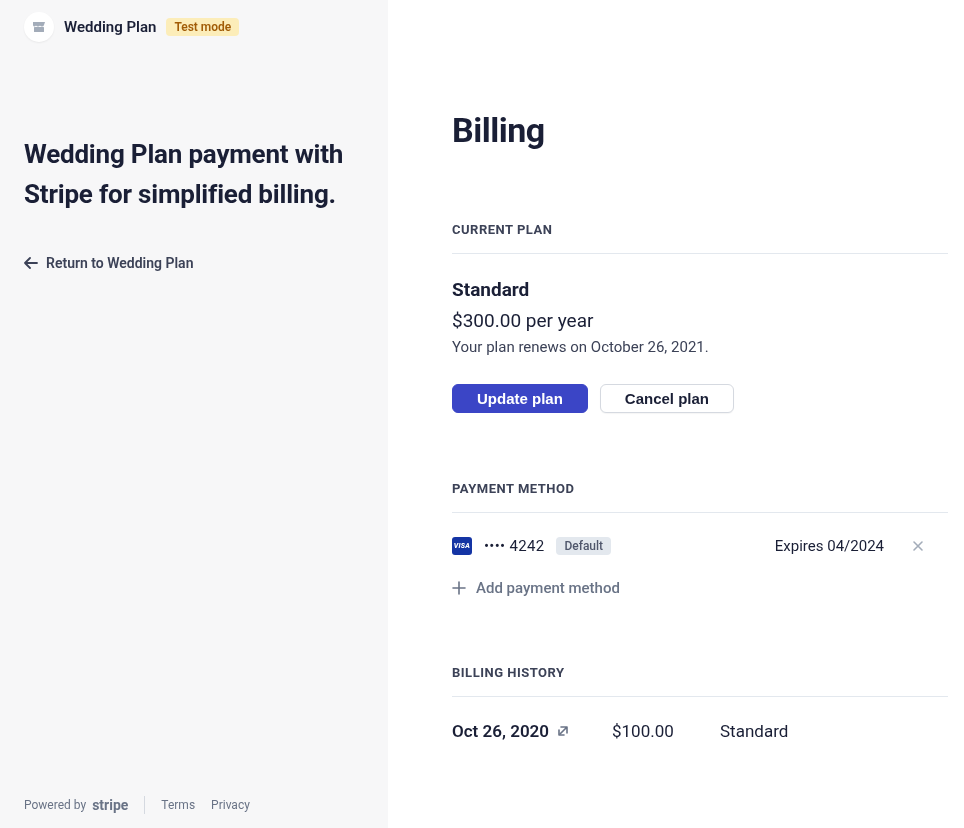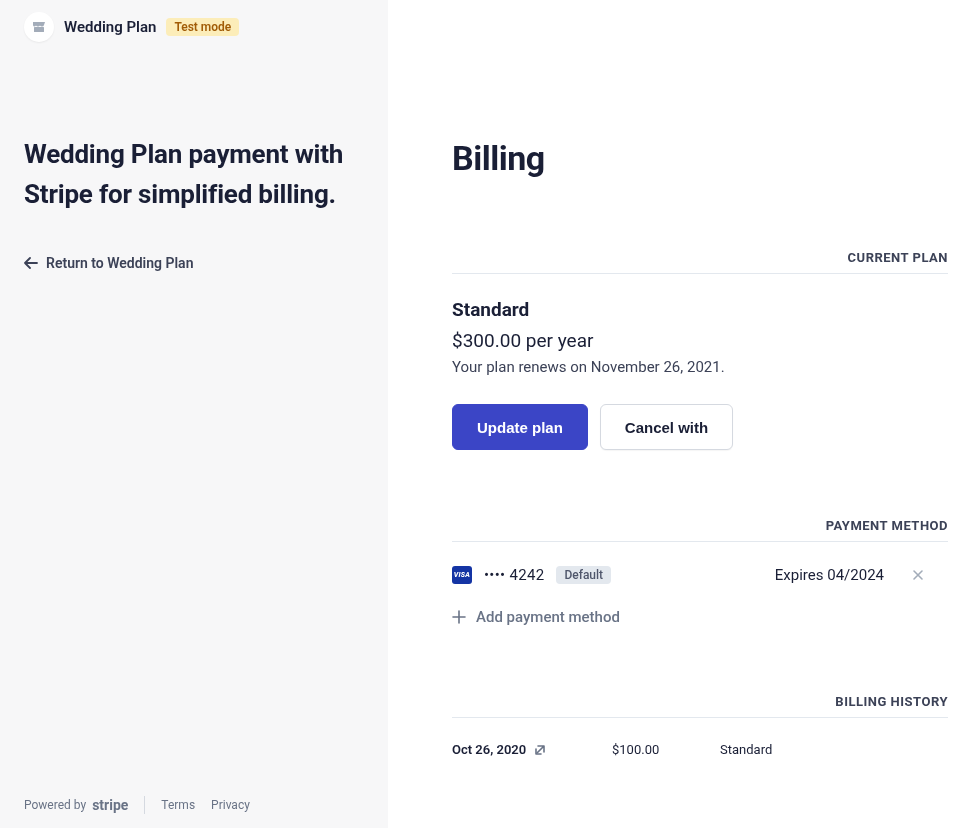--- a/index.html
+++ b/index.html
@@ -94,43 +94,41 @@
       background: #d5d9e0;
     }
     .footer a {
       color: #697386;
       text-decoration: none;
       cursor: pointer;
     }
     .main {
       flex: 1;
       padding: 110px 16px 0 64px;
-      margin-top: 28px;
     }
     .page-title {
       font-size: 34px;
       font-weight: 700;
       color: #1a1f36;
       letter-spacing: -0.5px;
     }
     .section {
       margin-top: 72px;
     }
     .section + .section {
       margin-top: 68px;
     }
     .section-header {
       font-size: 13px;
       font-weight: 700;
       letter-spacing: 0.5px;
       color: #3c4257;
       text-transform: uppercase;
-      padding-bottom: 8px;
+      padding-bottom: 16px;
       border-bottom: 1px solid #e3e8ee;
-      text-align: right;
     }
     .plan-name {
       margin-top: 24px;
       font-size: 19px;
       font-weight: 700;
       color: #1a1f36;
     }
     .plan-price {
       margin-top: 8px;
       font-size: 19px;
@@ -141,21 +139,21 @@
       margin-top: 6px;
       font-size: 15px;
       color: #3c4257;
     }
     .plan-actions {
       margin-top: 28px;
       display: flex;
       gap: 12px;
     }
     .btn {
-      height: 46px;
+      height: 29px;
       padding: 0 24px;
       border-radius: 6px;
       font-size: 15px;
       font-weight: 600;
       cursor: pointer;
       display: inline-flex;
       align-items: center;
       justify-content: center;
       border: 1px solid transparent;
     }
@@ -224,21 +222,21 @@
       gap: 10px;
       color: #697386;
       font-size: 15px;
       font-weight: 500;
       cursor: pointer;
     }
     .history-row {
       margin-top: 24px;
       display: flex;
       align-items: center;
-      font-size: 13px;
+      font-size: 17px;
       color: #1a1f36;
     }
     .history-date {
       display: flex;
       align-items: center;
       gap: 8px;
       width: 160px;
       font-weight: 600;
     }
     .history-amount {
@@ -283,24 +281,24 @@
   </div>
 </aside>
 
 <main class="main">
   <h1 class="page-title">Billing</h1>
 
   <section class="section">
     <div class="section-header">CURRENT PLAN</div>
     <div class="plan-name">Standard</div>
     <div class="plan-price">$300.00 per year</div>
-    <div class="plan-renew">Your plan renews on November 26, 2021.</div>
+    <div class="plan-renew">Your plan renews on October 26, 2021.</div>
     <div class="plan-actions">
       <button class="btn btn-primary">Update plan</button>
-      <button class="btn btn-secondary">Cancel with</button>
+      <button class="btn btn-secondary">Cancel plan</button>
     </div>
   </section>
 
   <section class="section">
     <div class="section-header">PAYMENT METHOD</div>
     <div class="pm-row">
       <div class="card-brand">VISA</div>
       <span class="card-num">•••• 4242</span>
       <span class="badge-default">Default</span>
       <span class="card-expires">Expires 04/2024</span>

